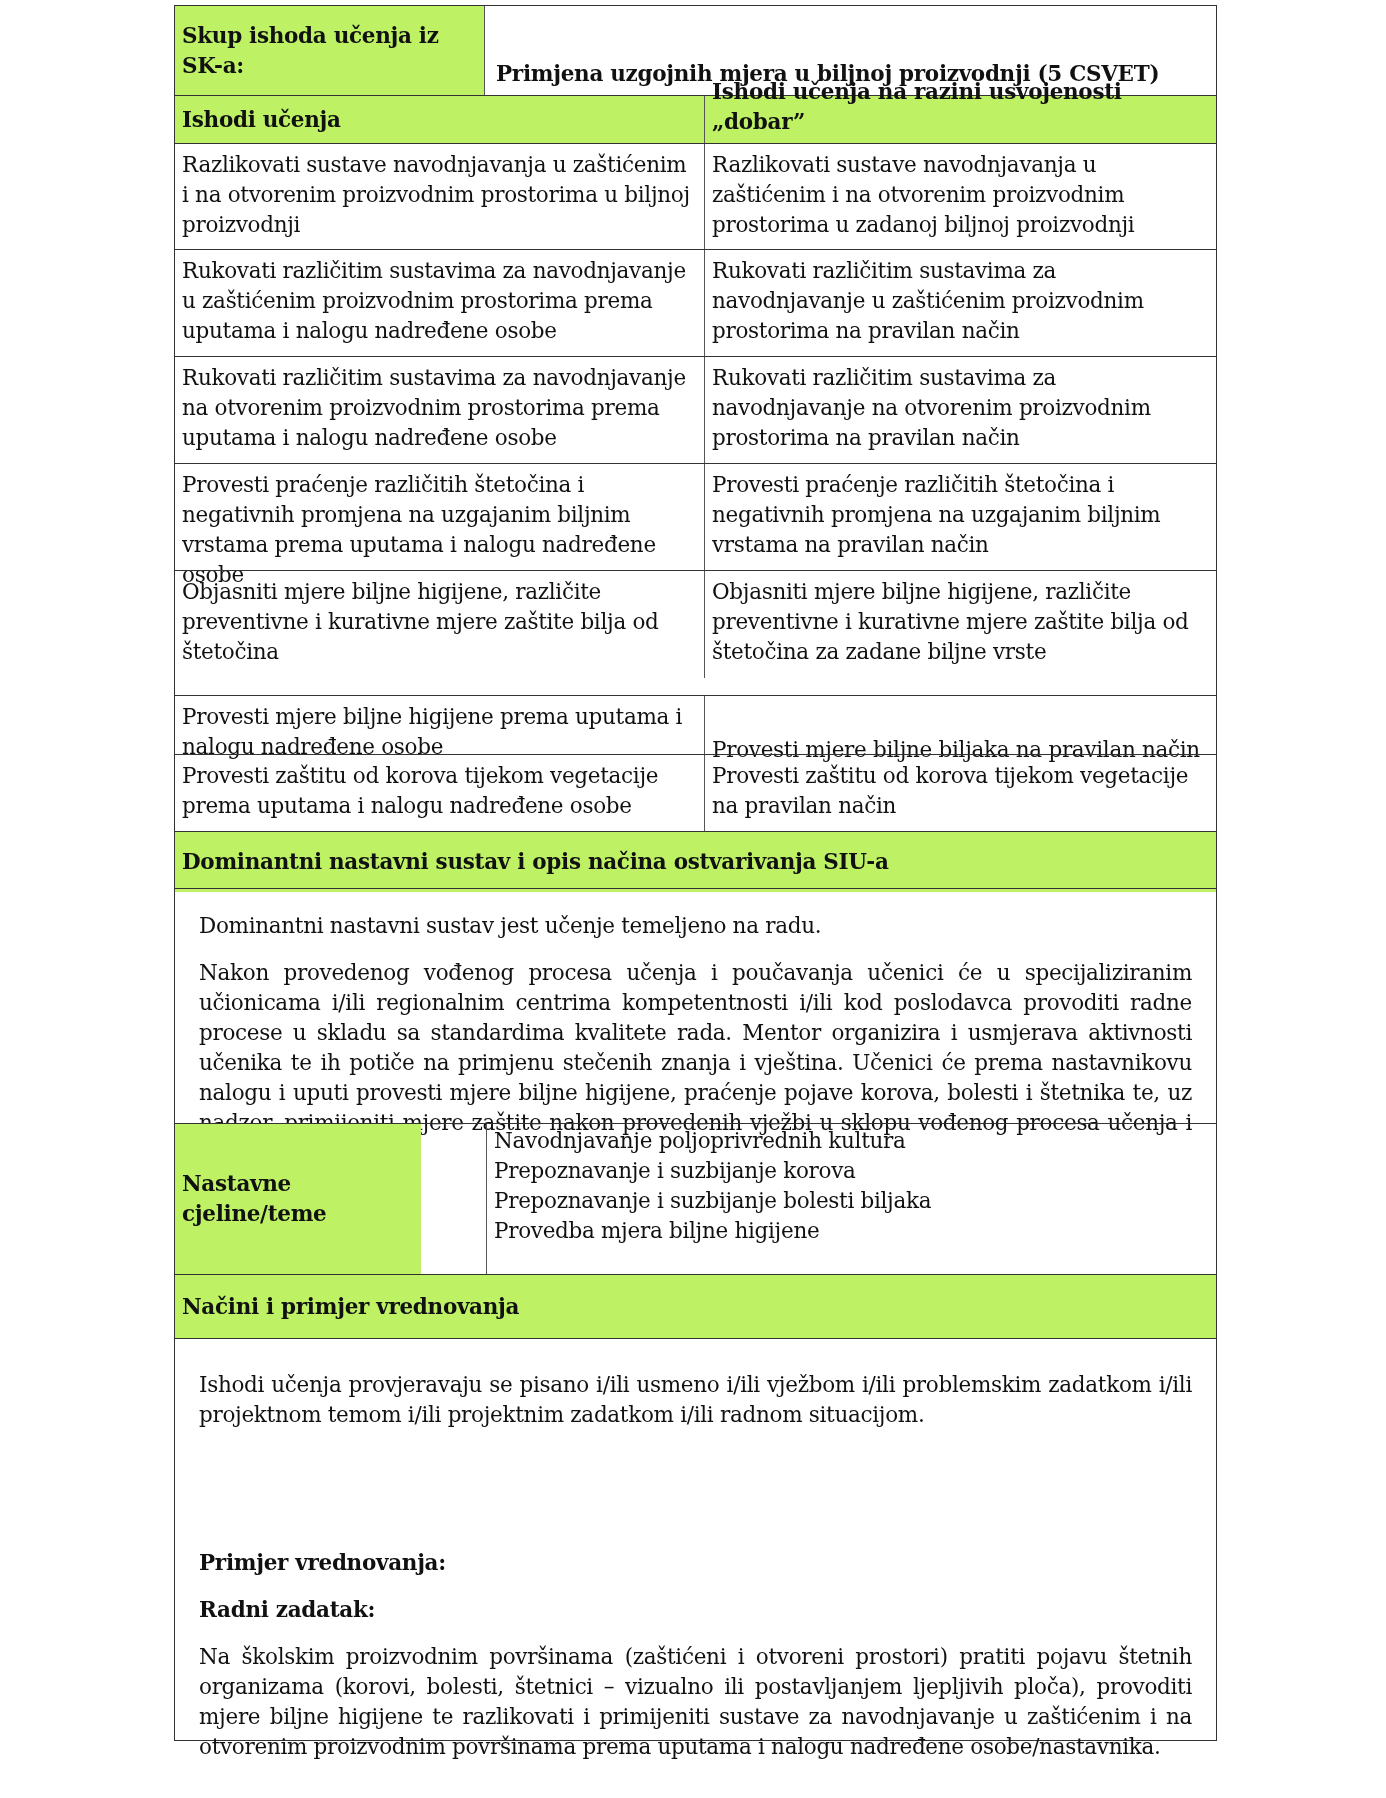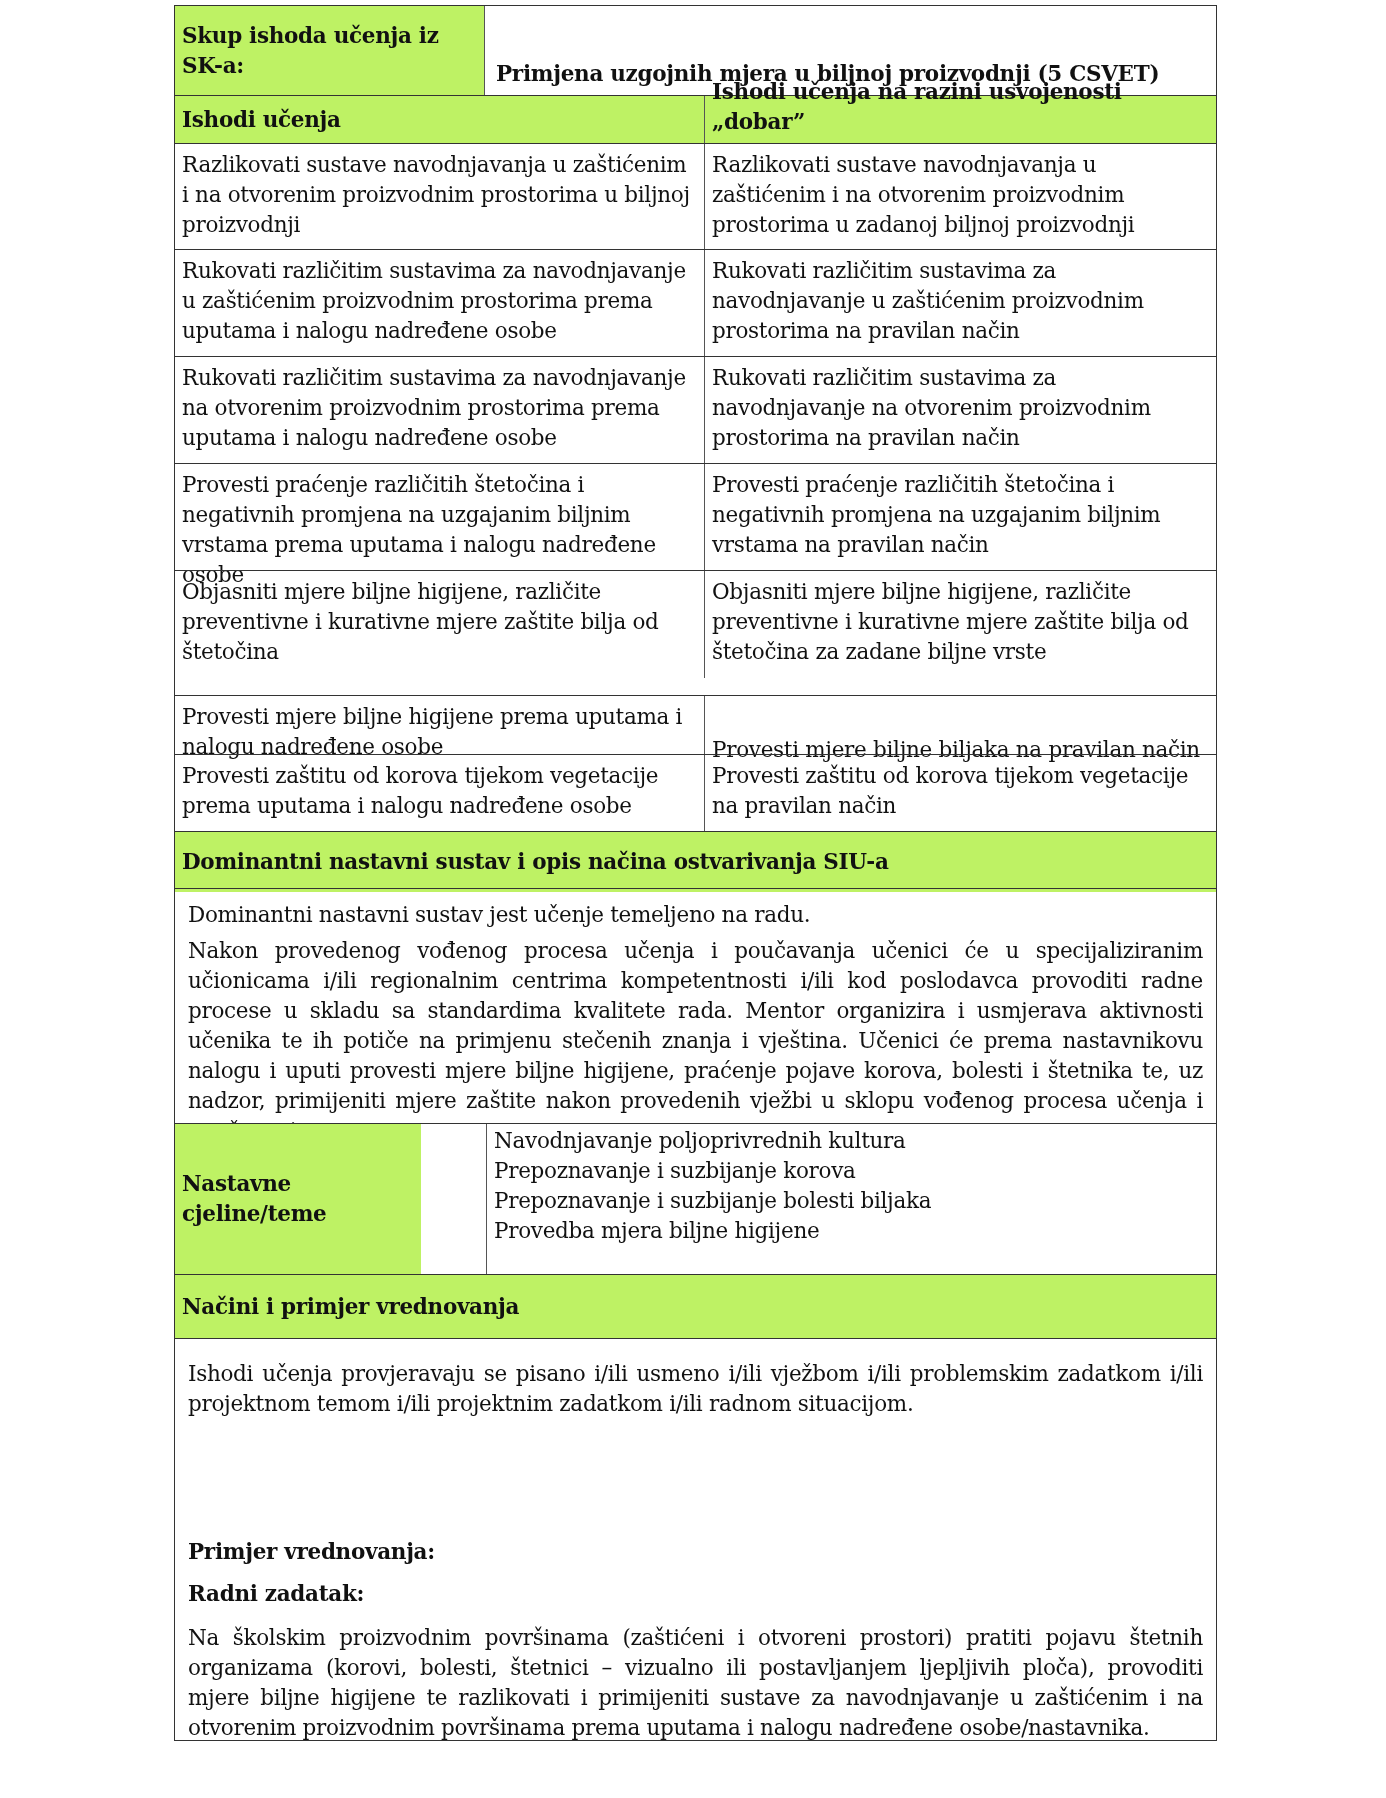--- a/index.html
+++ b/index.html
@@ -9,21 +9,21 @@
          border: 1.5px solid #333; box-sizing: border-box; }
   .row { position: absolute; left: 0; right: 0; box-sizing: border-box; border-top: 1.5px solid #333; }
   .row.first { border-top: none; }
   .cell { position: absolute; top: 0; bottom: 0; box-sizing: border-box; padding: 6px 7px; }
   .blue { background: #bef264; }
   .bold { font-weight: bold; }
   .txt { font-size: 21.5px; line-height: 30px; letter-spacing: -0.3px; }
   .vcenter { display: flex; align-items: center; }
   .vline { border-left: 1.5px solid #555; align-items: flex-end; }
   .just { text-align: justify; }
-  p { margin: 6px; }
+  p { margin: 17px; }
 </style>
 </head>
 <body>
 
 <div class="doc">
 
   <div class="row first" style="top:0; height:89px;">
     <div class="cell blue vcenter bold txt" style="left:0; width:309px;">
       <span>Skup ishoda učenja iz SK-a:</span>
     </div>

